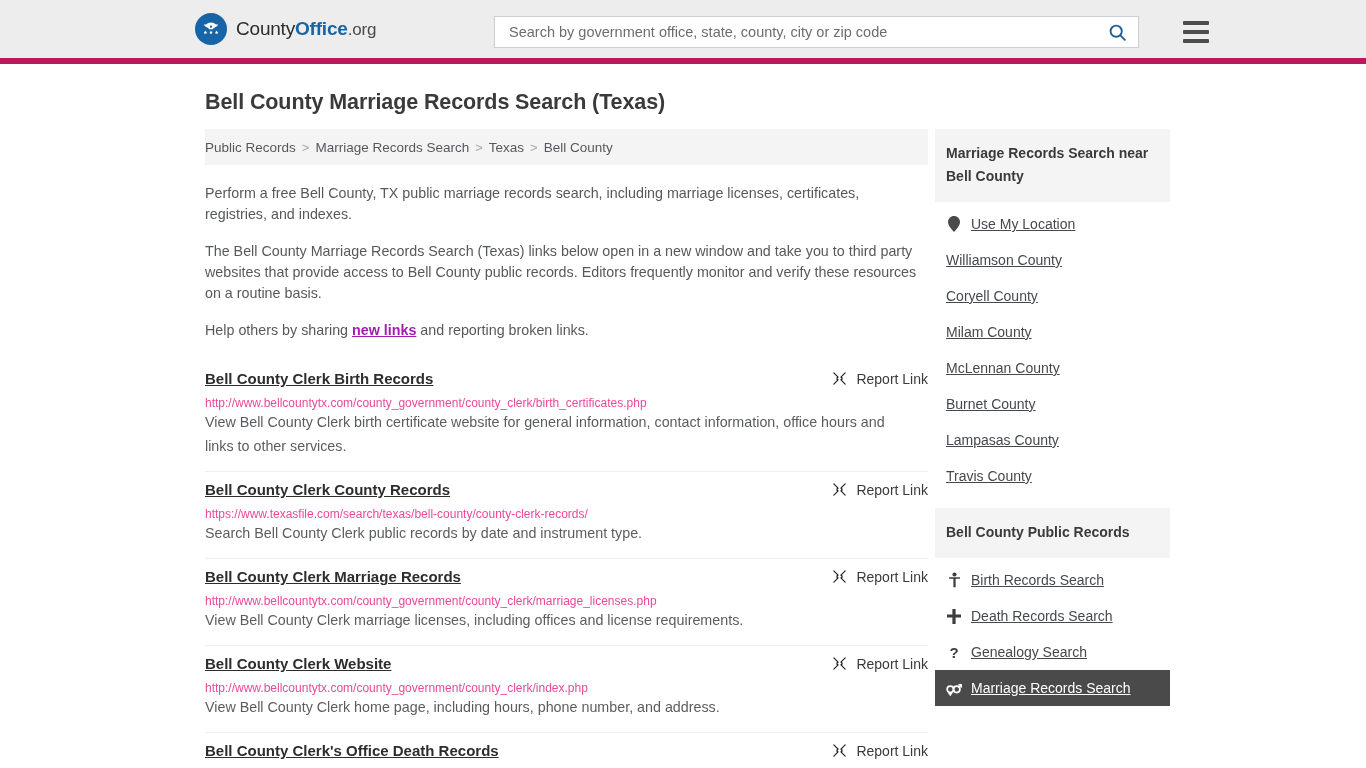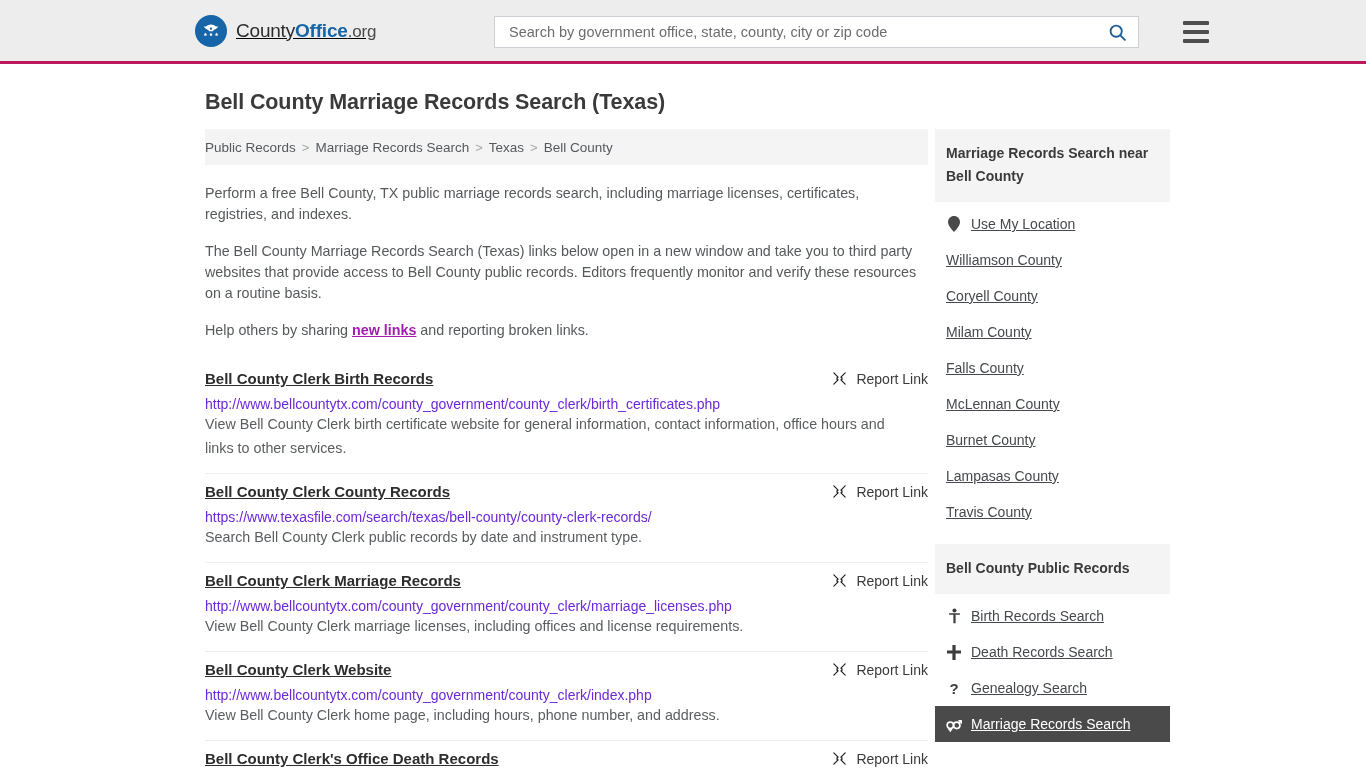--- a/index.html
+++ b/index.html
@@ -9,25 +9,24 @@
     overflow: hidden;
     background: #ffffff;
     font-family: "Liberation Sans", sans-serif;
     -webkit-font-smoothing: antialiased;
   }
 
   
   .site-header {
     height: 64px;
     background: #ededed;
-    border-bottom: 3px solid #be185d;
+    border-bottom: 6px solid #be185d;
     display: flex;
     align-items: center;
     position: relative;
-    text-decoration: underline;
   }
   .logo-wrap {
     display: flex;
     align-items: center;
     margin-left: 195px;
     text-decoration: none;
     cursor: pointer;
   }
   .logo-mark {
     width: 32px; height: 32px;
@@ -189,22 +188,22 @@
     margin-left: 20px;
     padding-top: 1px;
   }
   .report-link .rl-text {
     font-size: 14px;
     color: #3a3a3a;
   }
   .result-url {
     display: block;
     margin-top: 7px;
-    font-size: 14px;
-    color: #6d28d9;
+    font-size: 12px;
+    color: #ec4899;
     cursor: pointer;
     text-decoration: none;
     word-break: break-all;
   }
   .result-desc {
     font-size: 14.3px;
     line-height: 24px;
     color: #5a5d60;
     max-width: 710px;
   }
@@ -415,23 +414,20 @@
           <div class="side-item plain">
             <span class="s-label">Williamson County</span>
           </div>
           <div class="side-item plain">
             <span class="s-label">Coryell County</span>
           </div>
           <div class="side-item plain">
             <span class="s-label">Milam County</span>
           </div>
           <div class="side-item plain">
-            <span class="s-label">Falls County</span>
-          </div>
-          <div class="side-item plain">
             <span class="s-label">McLennan County</span>
           </div>
           <div class="side-item plain">
             <span class="s-label">Burnet County</span>
           </div>
           <div class="side-item plain">
             <span class="s-label">Lampasas County</span>
           </div>
           <div class="side-item plain">
             <span class="s-label">Travis County</span>

